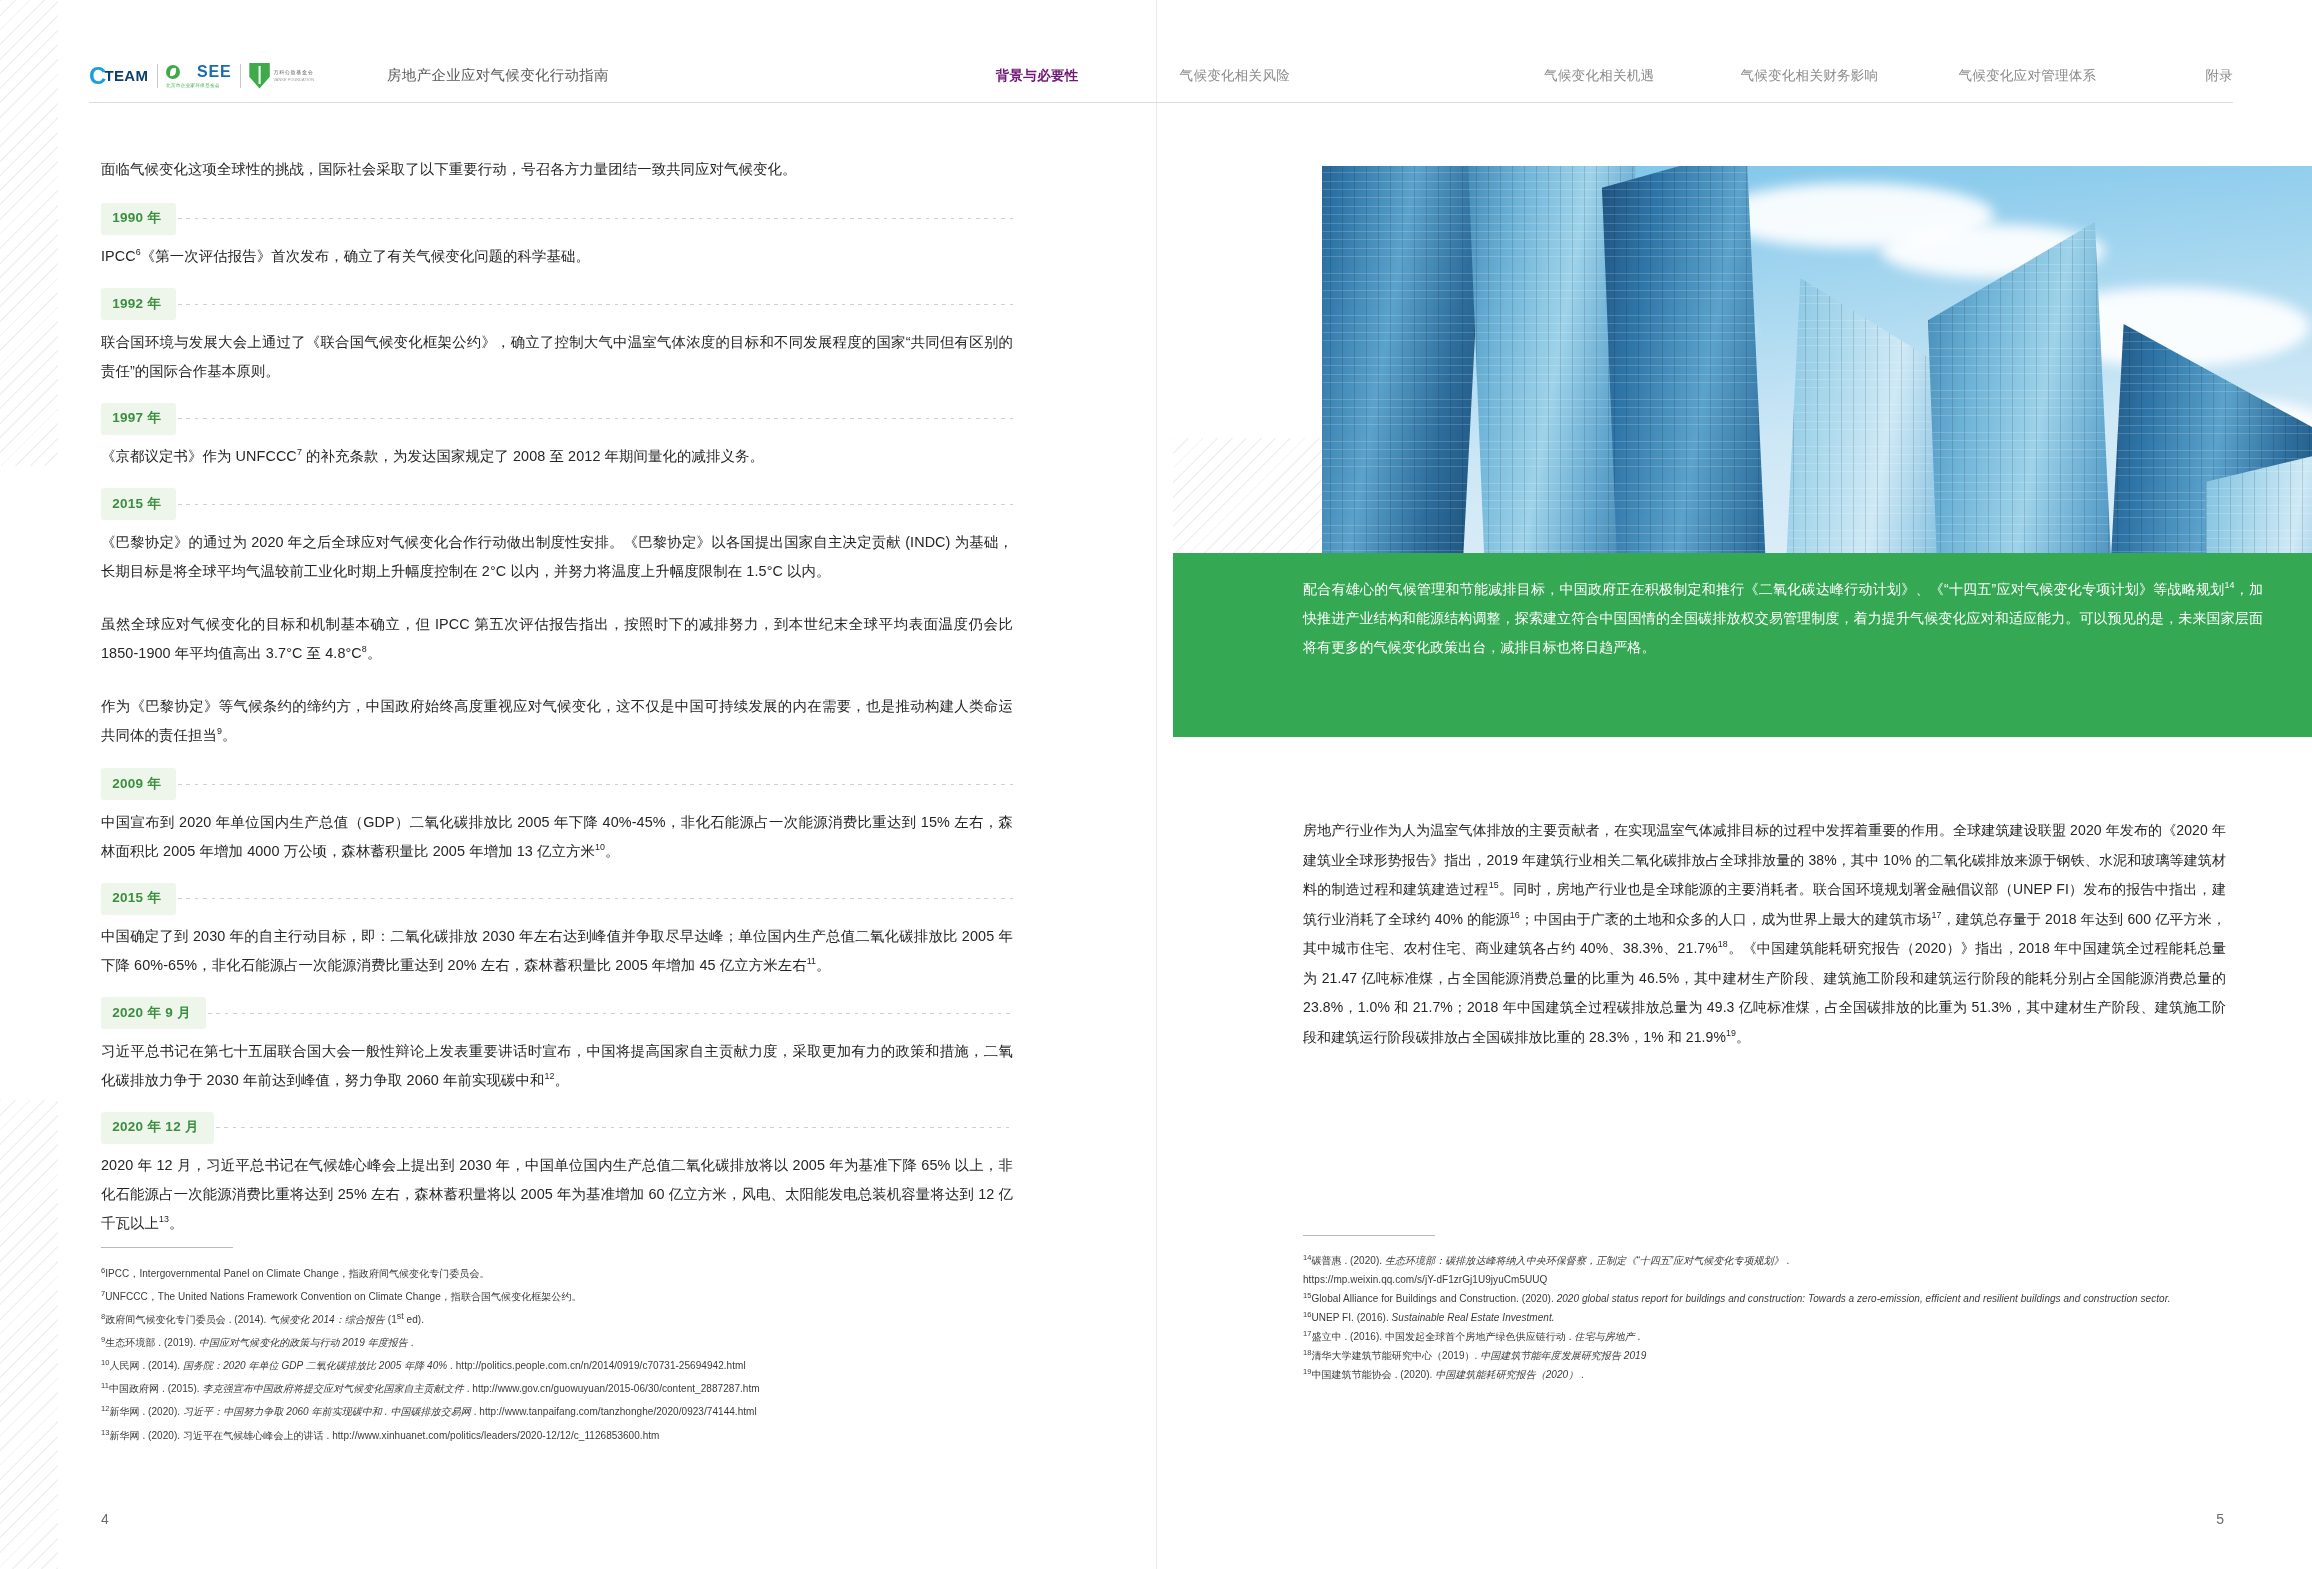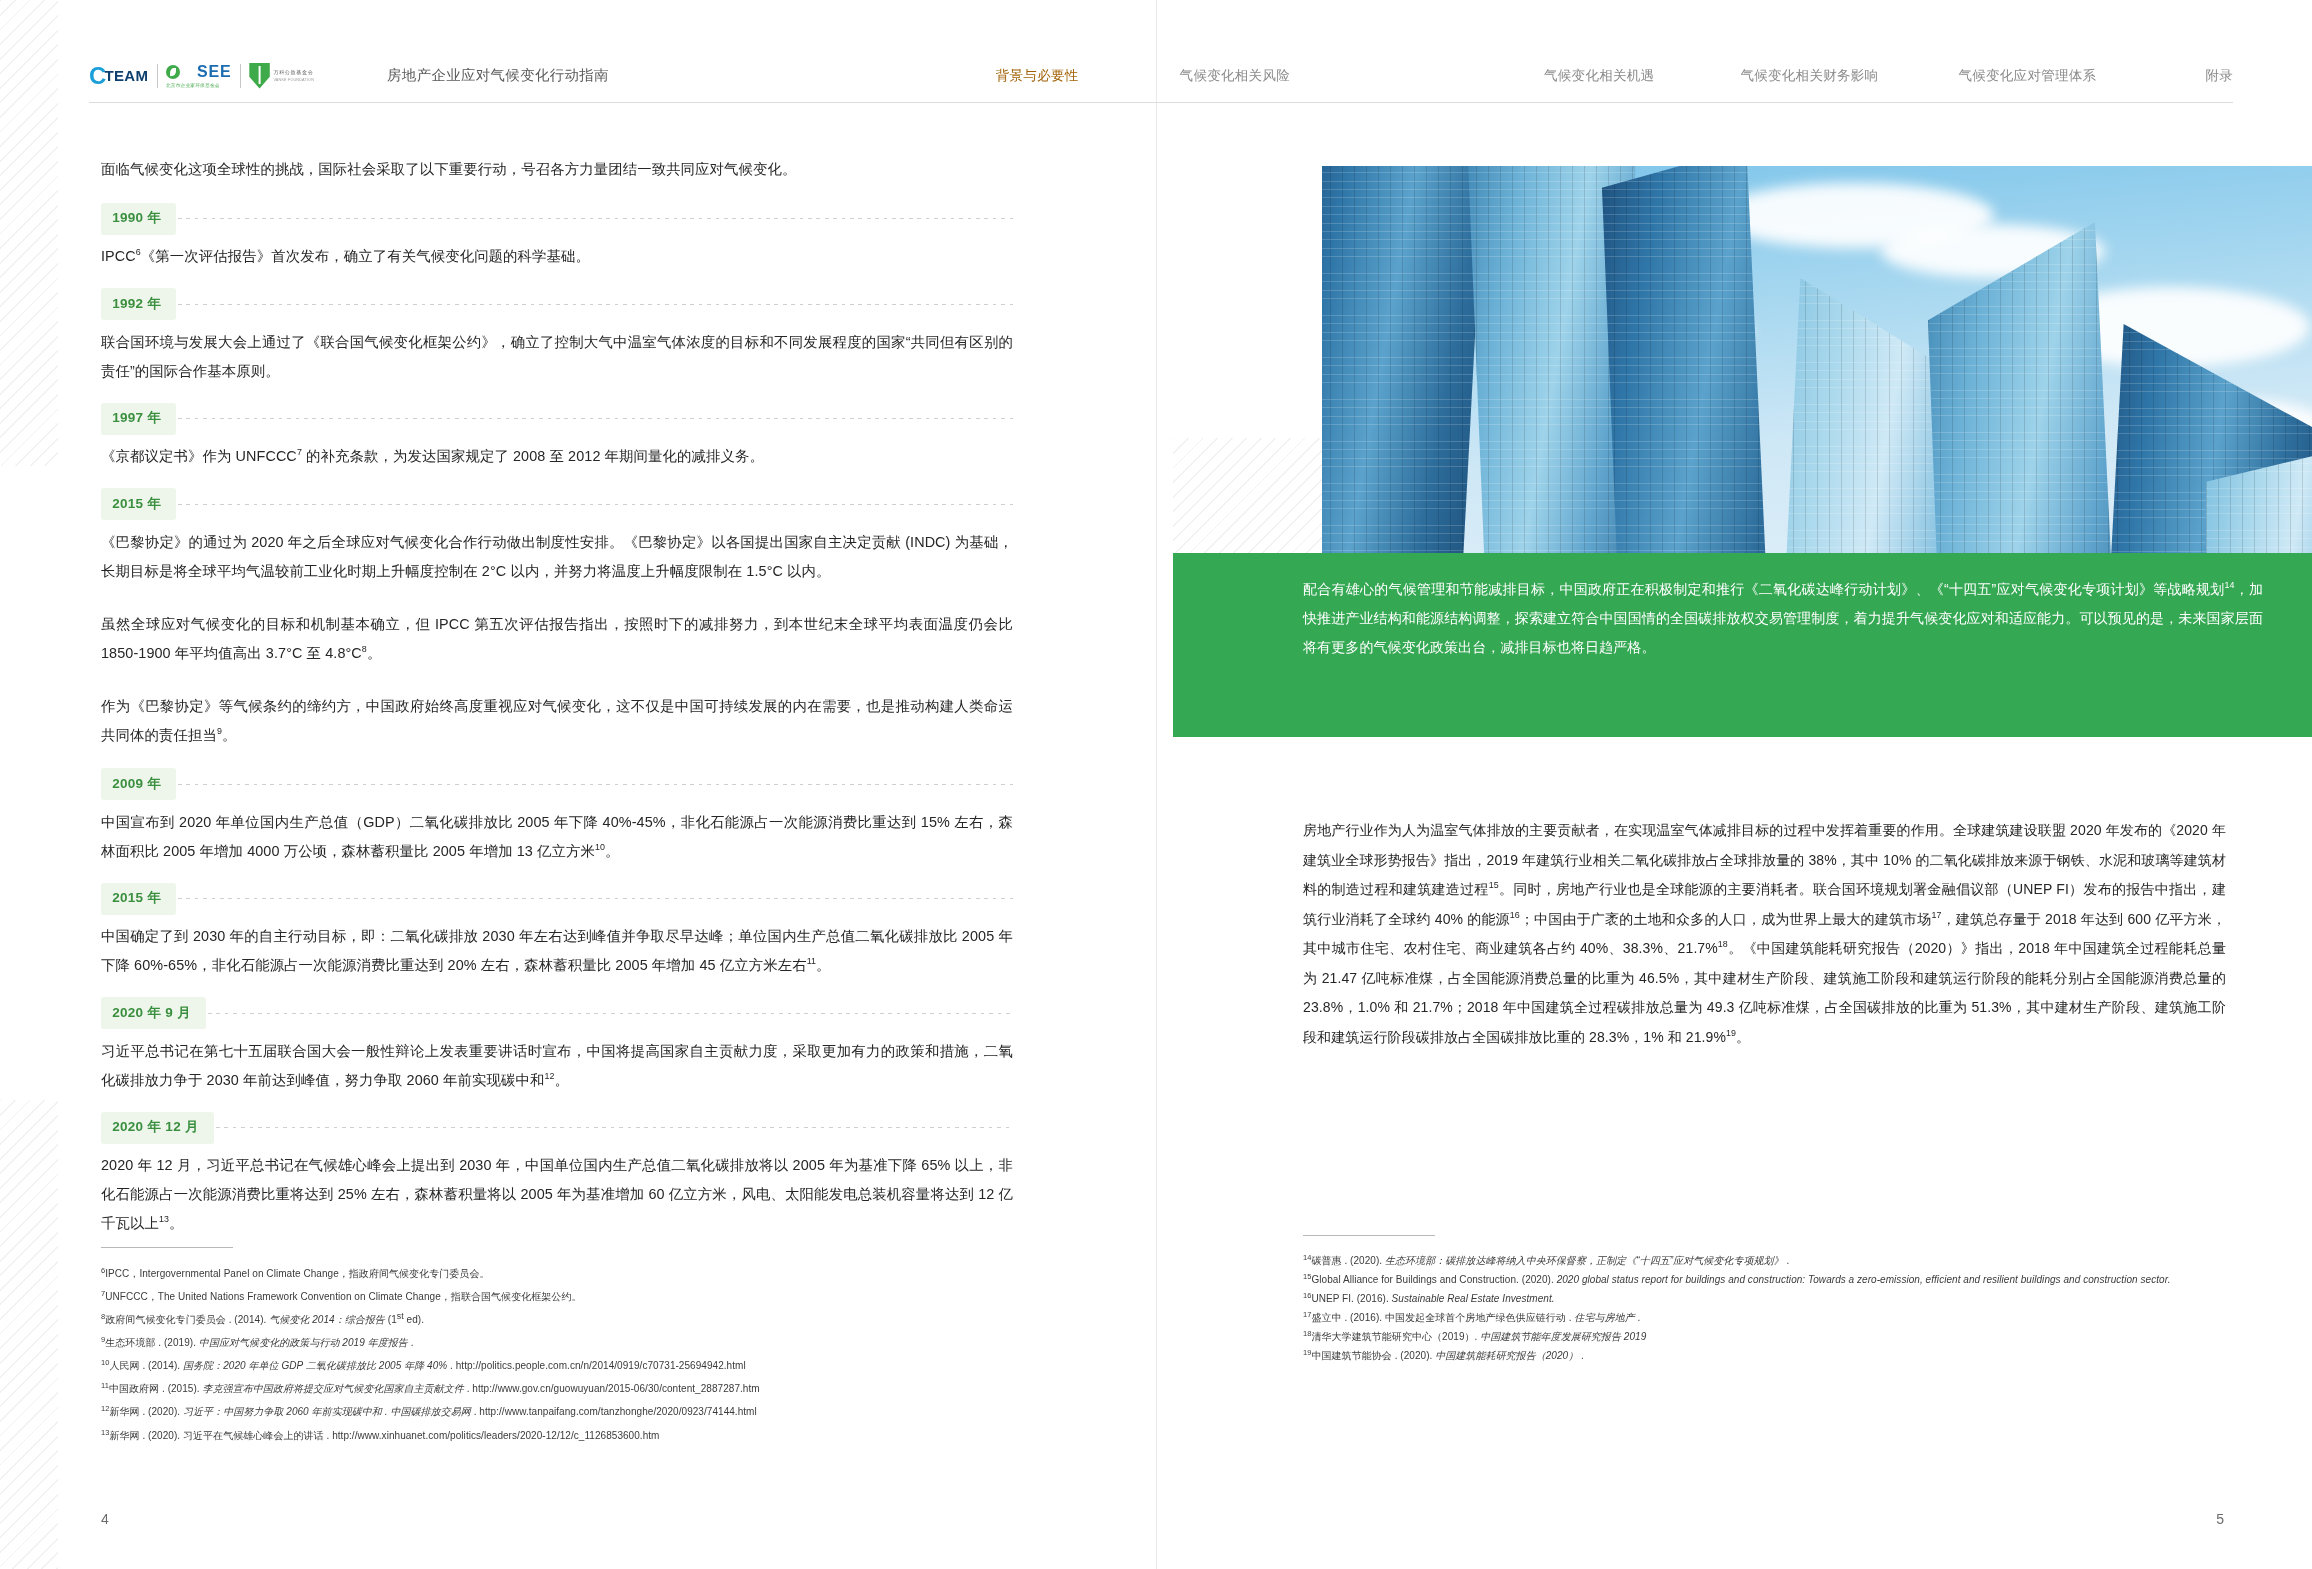--- a/index.html
+++ b/index.html
@@ -120,21 +120,21 @@
   }
   #nav {
     margin-left: auto;
     display: flex; align-items: center;
     flex: 0 0 auto;
   }
   .nav-item {
     font-size: 13.5px; color: #8a8a8a; white-space: nowrap;
     letter-spacing: 0.3px;
   }
-  .nav-item.active { color: #a16207; font-weight: normal; }
+  .nav-item.active { color: #701a75; font-weight: bold; }
   #nav { gap: 0; }
   .nav-item:nth-child(1) { margin-left: 0;   }
   .nav-item:nth-child(2) { margin-left: 101px; }
   .nav-item:nth-child(3) { margin-left: 254px; }
   .nav-item:nth-child(4) { margin-left: 86px; }
   .nav-item:nth-child(5) { margin-left: 80px; }
   .nav-item:nth-child(6) { margin-left: 109px; }
 
   #header-rule {
     position: absolute;
@@ -443,20 +443,21 @@
 <div id="green-band"></div>
 <div id="green-band-text">配合有雄心的气候管理和节能减排目标，中国政府正在积极制定和推行《二氧化碳达峰行动计划》、《“十四五”应对气候变化专项计划》等战略规划<sup>14</sup>，加快推进产业结构和能源结构调整，探索建立符合中国国情的全国碳排放权交易管理制度，着力提升气候变化应对和适应能力。可以预见的是，未来国家层面将有更多的气候变化政策出台，减排目标也将日趋严格。</div>
 
 <div id="right-col">
   <p class="body-p">房地产行业作为人为温室气体排放的主要贡献者，在实现温室气体减排目标的过程中发挥着重要的作用。全球建筑建设联盟 2020 年发布的《2020 年建筑业全球形势报告》指出，2019 年建筑行业相关二氧化碳排放占全球排放量的 38%，其中 10% 的二氧化碳排放来源于钢铁、水泥和玻璃等建筑材料的制造过程和建筑建造过程<sup>15</sup>。同时，房地产行业也是全球能源的主要消耗者。联合国环境规划署金融倡议部（UNEP FI）发布的报告中指出，建筑行业消耗了全球约 40% 的能源<sup>16</sup>；中国由于广袤的土地和众多的人口，成为世界上最大的建筑市场<sup>17</sup>，建筑总存量于 2018 年达到 600 亿平方米，其中城市住宅、农村住宅、商业建筑各占约 40%、38.3%、21.7%<sup>18</sup>。《中国建筑能耗研究报告（2020）》指出，2018 年中国建筑全过程能耗总量为 21.47 亿吨标准煤，占全国能源消费总量的比重为 46.5%，其中建材生产阶段、建筑施工阶段和建筑运行阶段的能耗分别占全国能源消费总量的 23.8%，1.0% 和 21.7%；2018 年中国建筑全过程碳排放总量为 49.3 亿吨标准煤，占全国碳排放的比重为 51.3%，其中建材生产阶段、建筑施工阶段和建筑运行阶段碳排放占全国碳排放比重的 28.3%，1% 和 21.9%<sup>19</sup>。</p>
 </div>
 
 <div class="fn-block" id="fn-right">
   <div class="fn-rule"></div>
   <p class="fn-item"><span class="fn-num">14</span>碳普惠 . (2020). <i>生态环境部：碳排放达峰将纳入中央环保督察，正制定《“十四五”应对气候变化专项规划》</i> .</p>
+  <p class="fn-item">https://mp.weixin.qq.com/s/jY-dF1zrGj1U9jyuCm5UUQ</p>
   <p class="fn-item"><span class="fn-num">15</span>Global Alliance for Buildings and Construction. (2020). <i>2020 global status report for buildings and construction: Towards a zero-emission, efficient and resilient buildings and construction sector.</i></p>
   <p class="fn-item"><span class="fn-num">16</span>UNEP FI. (2016). <i>Sustainable Real Estate Investment.</i></p>
   <p class="fn-item"><span class="fn-num">17</span>盛立中 . (2016). 中国发起全球首个房地产绿色供应链行动 . <i>住宅与房地产</i> .</p>
   <p class="fn-item"><span class="fn-num">18</span>清华大学建筑节能研究中心（2019）. <i>中国建筑节能年度发展研究报告 2019</i></p>
   <p class="fn-item"><span class="fn-num">19</span>中国建筑节能协会 . (2020). <i>中国建筑能耗研究报告（2020）</i> .</p>
 </div>
 
 <div class="page-num" id="page-num-right">5</div>
 
 

